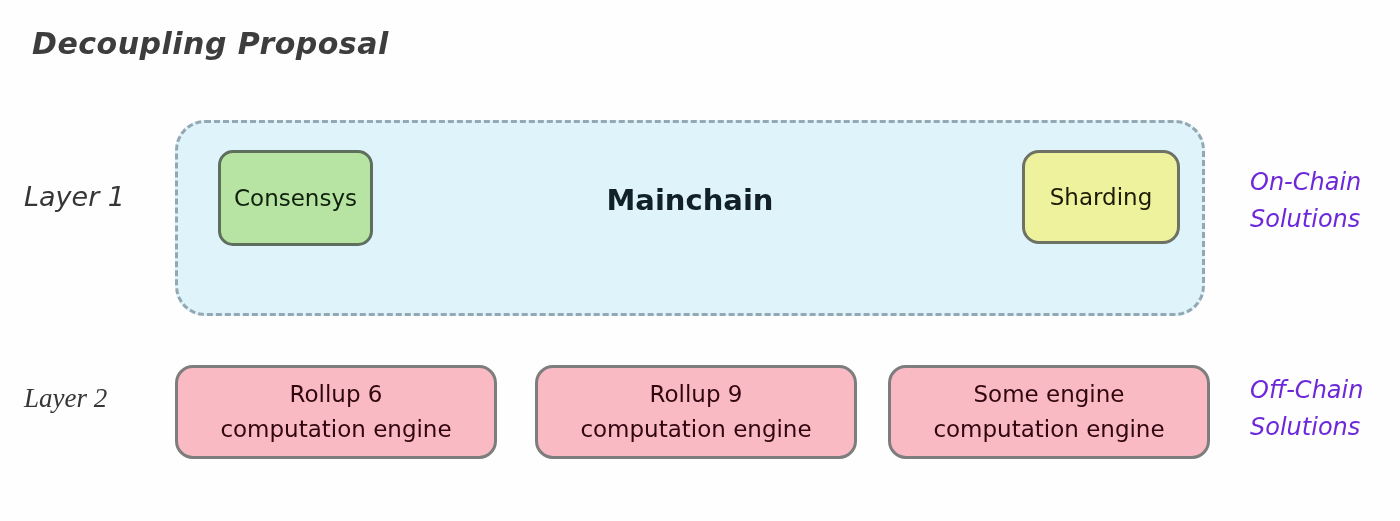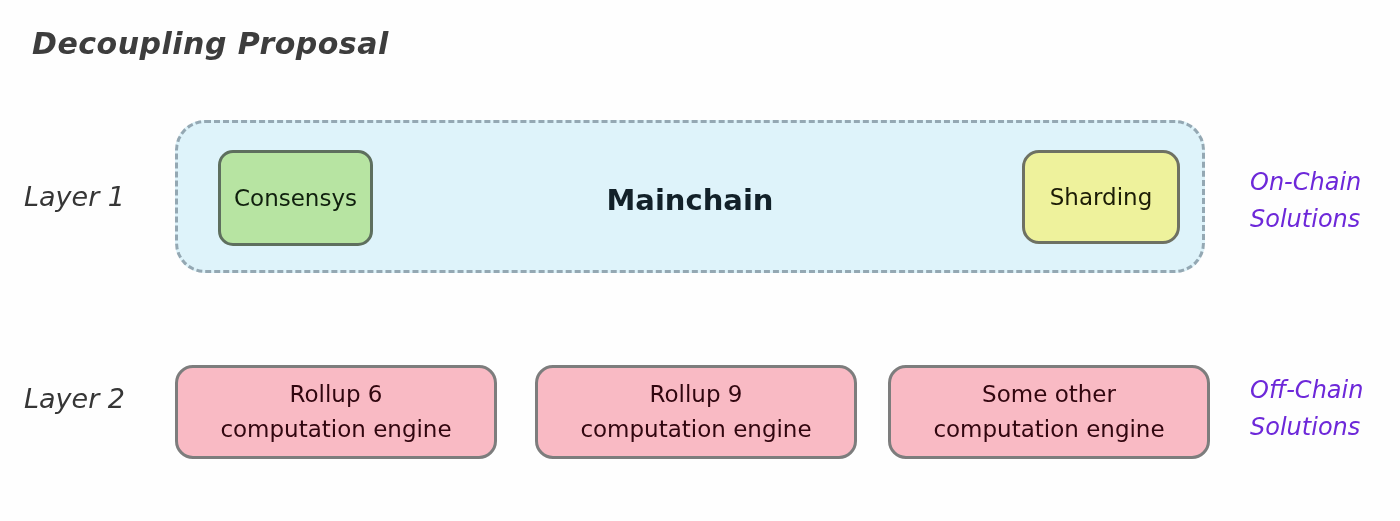--- a/index.html
+++ b/index.html
@@ -27,28 +27,28 @@
     letter-spacing: 0.5px;
   }
   .layer-label {
     position: absolute;
     left: 24px;
     font-size: 27px;
     font-style: italic;
     color: #363636;
   }
   #layer1-label { top: 181px; }
-  #layer2-label { top: 383px; }
+  #layer2-label { top: 383px; font-family: Liberation Serif, serif; }
 
   .mainchain-container {
     position: absolute;
     left: 175px;
     top: 120px;
     width: 1030px;
-    height: 153px;
+    height: 196px;
     background: #def3fa;
     border: 3px dashed #94a8b3;
     border-radius: 30px;
     box-sizing: border-box;
   }
   .mainchain-title {
     position: absolute;
     left: 0;
     right: 0;
     top: 60px;
@@ -150,21 +150,21 @@
     <div>Rollup 6</div>
     <div>computation engine</div>
   </div>
 
   <div class="rollup-node" id="rollup-node-1">
     <div>Rollup 9</div>
     <div>computation engine</div>
   </div>
 
   <div class="rollup-node" id="rollup-node-2">
-    <div>Some other</div>
+    <div>Some engine</div>
     <div>computation engine</div>
   </div>
 
   <div class="side-note" id="offchain-note">
     <div>Off-Chain</div>
     <div>Solutions</div>
   </div>
 
 </div>
 

